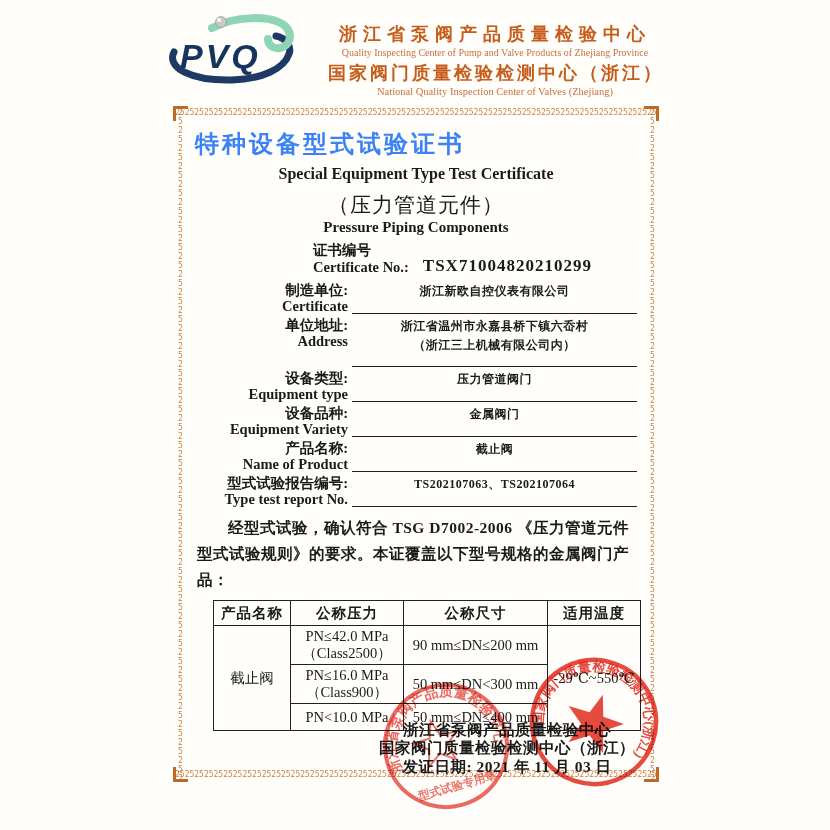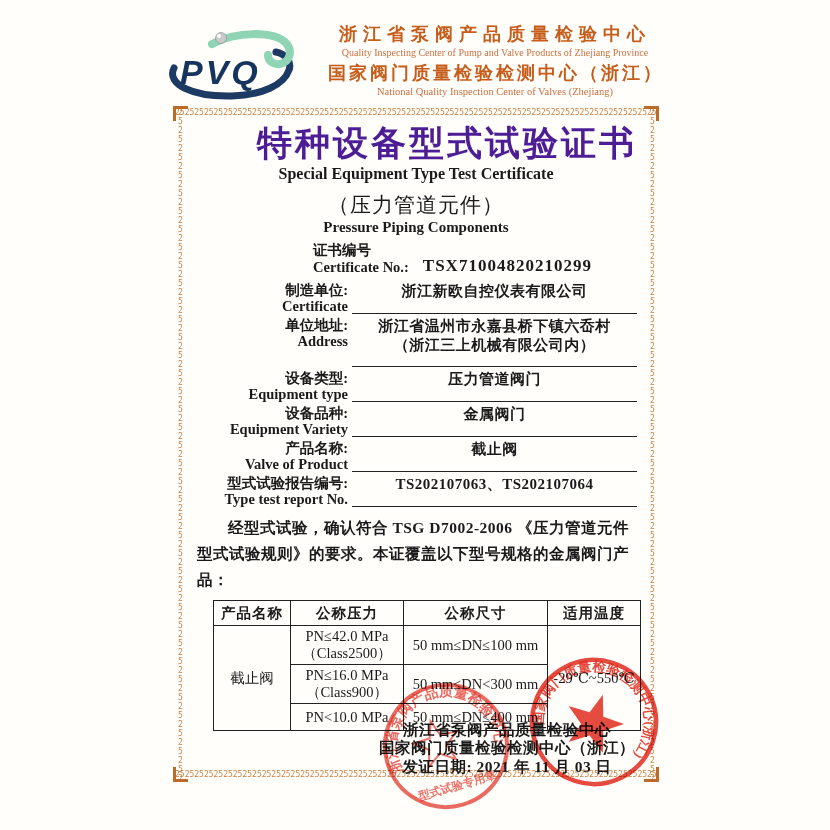--- a/index.html
+++ b/index.html
@@ -1,20 +1,20 @@
 <!DOCTYPE html>
 <html><head>
 <meta charset="utf-8">
 <style>
   html,body{margin:0;padding:0;background:#ffffff;}
   .page{position:relative;width:830px;height:830px;background:#fffefb;overflow:hidden;
         font-family:"Liberation Serif","DejaVu Serif",serif;color:#1a1a1a;}
 
   
-  .logo{position:absolute;left:160px;top:24px;width:165px;height:82px;}
+  .logo{position:absolute;left:160px;top:8px;width:165px;height:82px;}
   .header-text{position:absolute;left:328px;top:22px;width:334px;text-align:center;}
   .h-cn1{font-size:18px;font-weight:bold;color:#c75d1b;letter-spacing:6px;white-space:nowrap;}
   .h-en1{font-size:10px;color:#ca7040;margin-top:1px;white-space:nowrap;}
   .h-cn2{font-size:18px;font-weight:bold;color:#c75d1b;letter-spacing:3px;margin-top:3px;white-space:nowrap;}
   .h-en2{font-size:10.5px;color:#ca7040;margin-top:1px;white-space:nowrap;}
 
   
   .frame{position:absolute;left:175px;top:108px;width:482px;height:672px;}
   .meander{position:absolute;color:#c97a38;font-family:"DejaVu Sans Mono",monospace;
            font-size:8px;line-height:10px;overflow:hidden;white-space:nowrap;opacity:.95;}
@@ -24,35 +24,35 @@
   .m-right{top:0;bottom:0;right:0;width:10px;writing-mode:vertical-rl;text-orientation:upright;}
   .corner{position:absolute;width:12px;height:12px;}
   .c-tl{left:-2px;top:-2px;border-left:3px solid #bb6a28;border-top:3px solid #bb6a28;}
   .c-tr{right:-2px;top:-2px;border-right:3px solid #bb6a28;border-top:3px solid #bb6a28;}
   .c-bl{left:-2px;bottom:-2px;border-left:3px solid #bb6a28;border-bottom:3px solid #bb6a28;}
   .c-br{right:-2px;bottom:-2px;border-right:3px solid #bb6a28;border-bottom:3px solid #bb6a28;}
 
   .content{position:absolute;left:10px;top:10px;right:10px;bottom:10px;padding:8px 10px;}
 
   
-  .t-cn{font-size:35px;line-height:36px;font-weight:bold;letter-spacing:3px;color:#4c1d95;text-align:right;}
+  .t-cn{font-size:24px;line-height:36px;font-weight:bold;letter-spacing:3px;color:#3b82f6;text-align:left;}
   .t-en{font-size:16px;line-height:20px;font-weight:bold;text-align:center;margin-top:2px;}
   .cat-cn{font-size:21px;line-height:27px;text-align:center;margin-top:8px;letter-spacing:1px;}
   .cat-en{font-size:15px;line-height:17px;font-weight:bold;text-align:center;}
 
   
   .certno{display:flex;align-items:flex-end;margin:4px 0 0 118px;height:36px;}
   .certno-label{font-size:14.5px;line-height:17px;font-weight:bold;text-align:left;}
   .certno-value{font-size:17px;font-weight:bold;letter-spacing:1px;margin-left:14px;padding-bottom:0px;}
 
   
   .fields{margin-top:6px;}
   .f-row{display:flex;margin-bottom:3px;}
   .f-label{width:153px;padding-right:4px;text-align:right;font-size:14.5px;line-height:16px;font-weight:bold;flex:none;}
-  .f-value{flex:1;text-align:center;border-bottom:1.5px solid #222;font-size:15px;
+  .f-value{flex:1;text-align:center;border-bottom:1.5px solid #222;font-size:12px;
            line-height:19px;font-weight:600;padding-bottom:11px;letter-spacing:.5px;}
 
   
   .statement{margin:8px 2px 0 2px;font-size:15.5px;line-height:26px;font-weight:bold;
              text-indent:2em;letter-spacing:.5px;}
 
   
   table.coverage{border-collapse:collapse;margin:7px 0 0 18px;width:427px;table-layout:fixed;}
   .coverage th,.coverage td{border:1.5px solid #222;text-align:center;vertical-align:middle;
              font-size:14.5px;padding:1px 0;font-weight:normal;}
@@ -149,21 +149,21 @@
           <div class="f-label">
             <div>设备品种:</div>
             <div>Equipment Variety</div>
           </div>
           <div class="f-value">金属阀门</div>
         </div>
 
         <div class="f-row">
           <div class="f-label">
             <div>产品名称:</div>
-            <div>Valve of Product</div>
+            <div>Name of Product</div>
           </div>
           <div class="f-value">截止阀</div>
         </div>
 
 
         <div class="f-row">
           <div class="f-label">
             <div>型式试验报告编号:</div>
             <div>Type test report No.</div>
           </div>
@@ -189,21 +189,21 @@
             <th>适用温度</th>
           </tr>
         </thead>
         <tbody>
           <tr class="two-line">
             <td rowspan="3">截止阀</td>
             <td class="two-line">
               <div>PN≤42.0 MPa</div>
               <div>（Class2500）</div>
             </td>
-            <td>50 mm≤DN≤100 mm</td>
+            <td>90 mm≤DN≤200 mm</td>
             <td rowspan="3">-29℃~550℃</td>
           </tr>
           <tr>
             <td class="two-line">
               <div>PN≤16.0 MPa</div>
               <div>（Class900）</div>
             </td>
             <td>50 mm≤DN&lt;300 mm</td>
           </tr>
           <tr>

